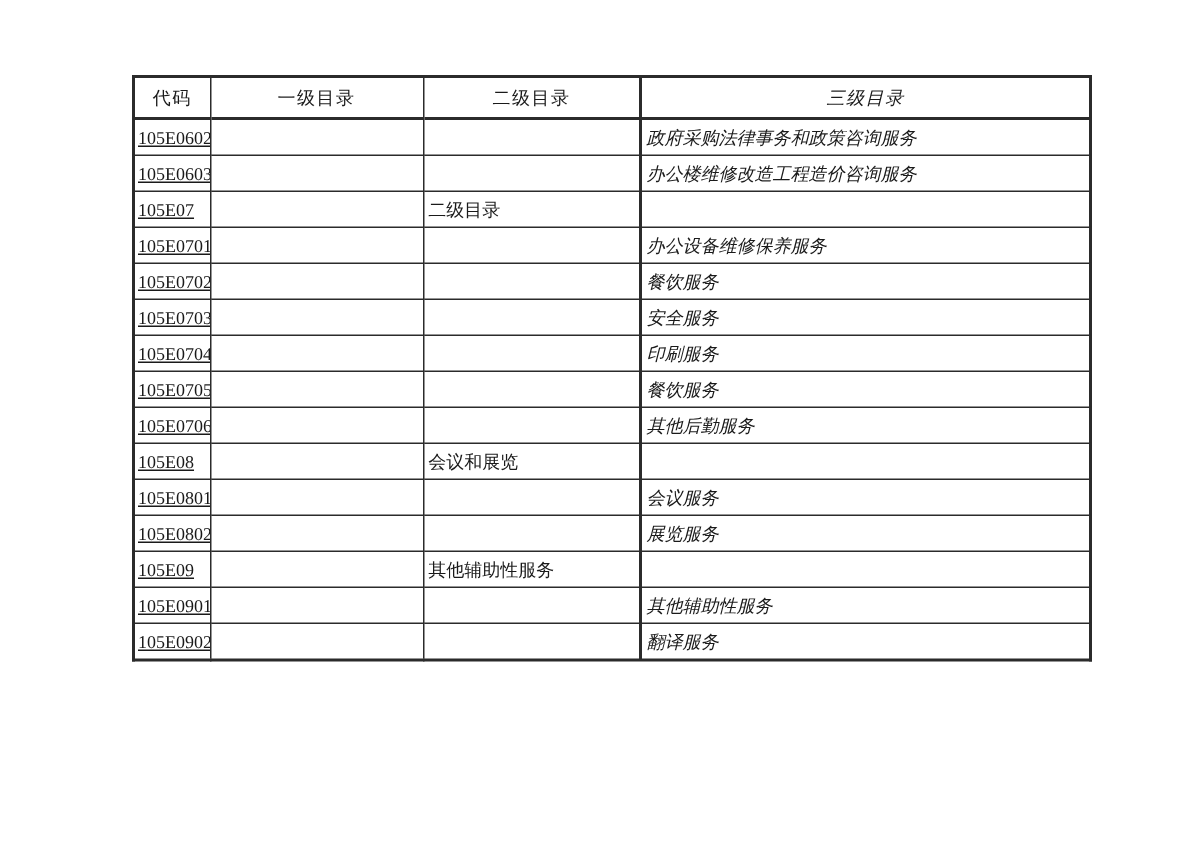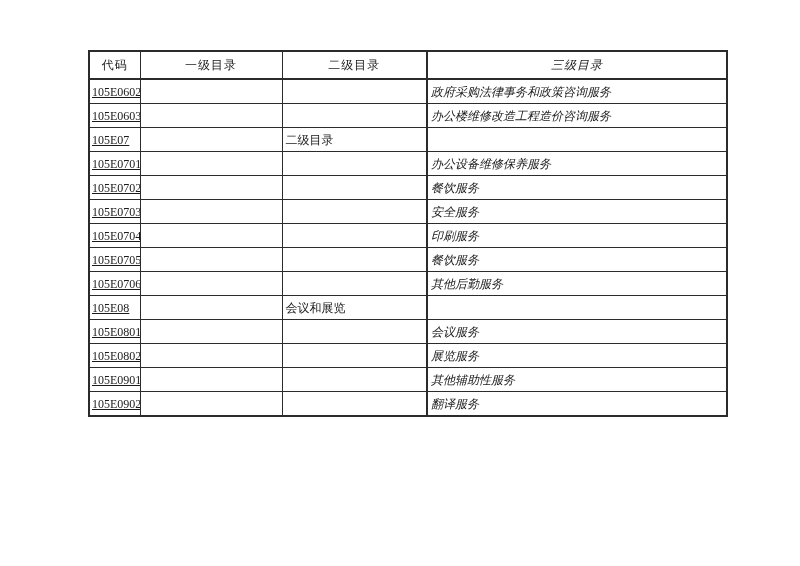--- a/index.html
+++ b/index.html
@@ -142,20 +142,26 @@
           <td class="col-level2"></td>
           <td class="col-level3">会议服务</td>
         </tr>
         <tr>
           <td class="col-code">105E0802</td>
           <td class="col-level1"></td>
           <td class="col-level2"></td>
           <td class="col-level3">展览服务</td>
         </tr>
         <tr>
+          <td class="col-code">105E09</td>
+          <td class="col-level1"></td>
+          <td class="col-level2">其他辅助性服务</td>
+          <td class="col-level3"></td>
+        </tr>
+        <tr>
           <td class="col-code">105E0901</td>
           <td class="col-level1"></td>
           <td class="col-level2"></td>
           <td class="col-level3">其他辅助性服务</td>
         </tr>
         <tr>
           <td class="col-code">105E0902</td>
           <td class="col-level1"></td>
           <td class="col-level2"></td>
           <td class="col-level3">翻译服务</td>

